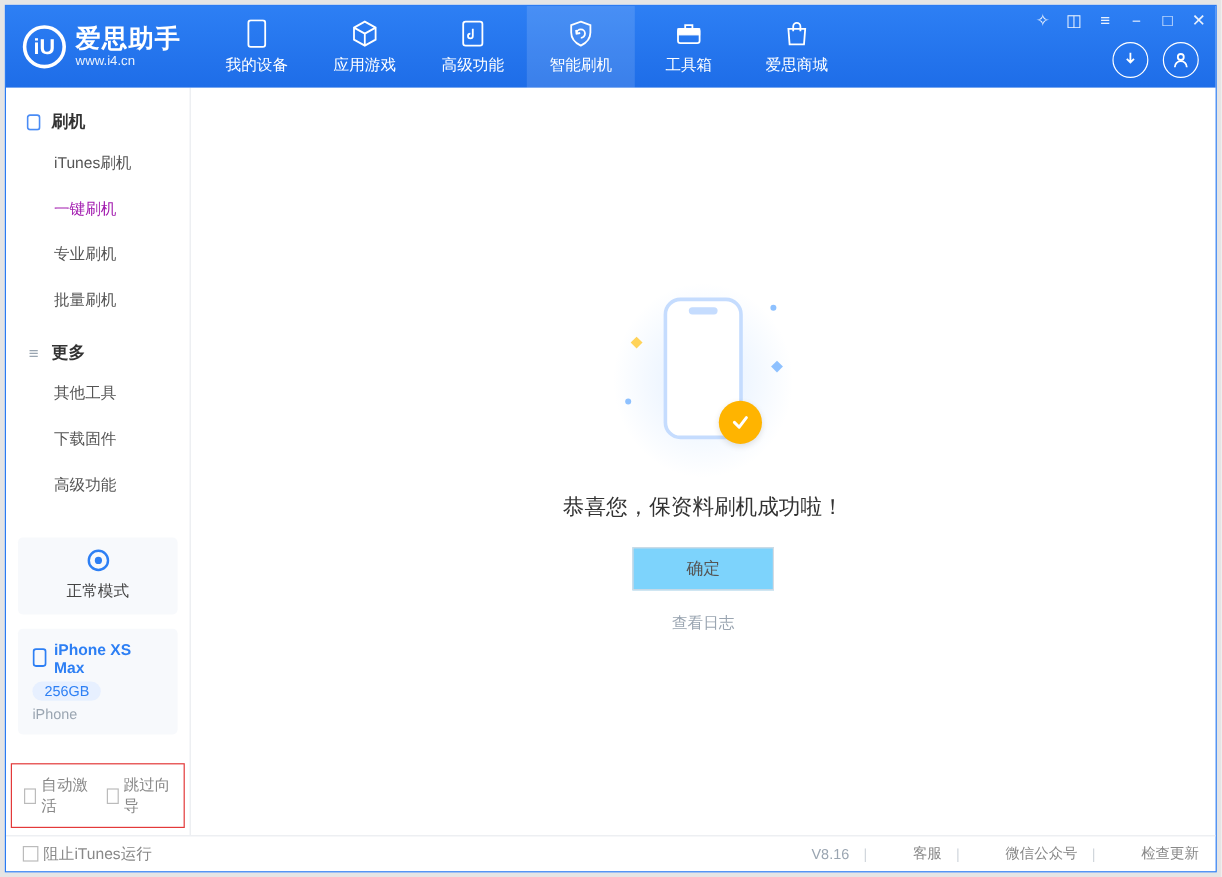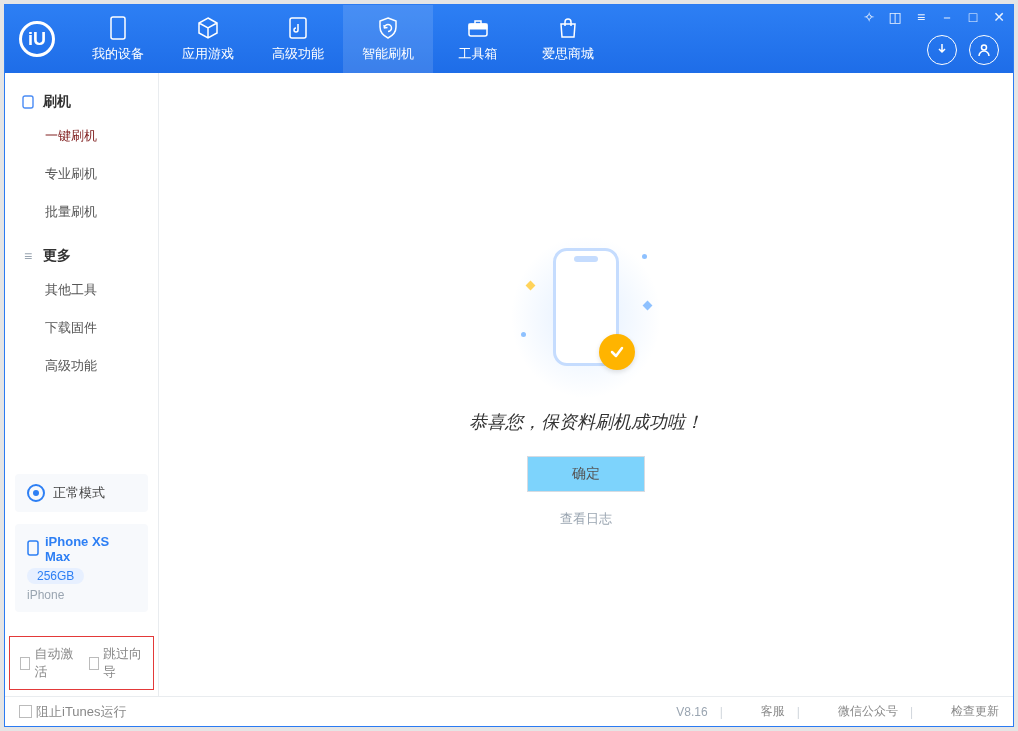--- a/index.html
+++ b/index.html
@@ -20,58 +20,62 @@
 .win-controls span { cursor: pointer; opacity:.9; width:16px; text-align:center; }
 .circle-btns { position: absolute; right: 14px; bottom: 8px; display: flex; gap: 12px; }
 .circle-btn { width: 30px; height: 30px; border: 1.5px solid #fff; border-radius: 50%; display: flex; align-items: center; justify-content: center; cursor: pointer; }
 .body { flex: 1; display: flex; min-height: 0; }
 .sidebar { width: 154px; border-right: 1px solid #e9ecef; display:flex; flex-direction:column; }
 .side-scroll { flex:1; overflow:auto; padding: 12px 0 10px; }
 .side-sec-h { display:flex; align-items:center; gap:8px; padding: 8px 16px 6px; font-weight:600; color:#333; font-size:14px; }
 .side-sec-h .sec-ico { width:14px; height:14px; display:inline-flex; align-items:center; justify-content:center; color:#4a8cf5; }
 .side-list { padding-left: 40px; }
 .side-item { padding: 10px 0; font-size: 13px; color:#555; cursor:pointer; }
-.side-item.active { color:#7f1d1d; }
-.mode-card,.device-card { background:#f7f9fc; margin: 6px 10px; border-radius:4px; padding:10px 12px; }
+.side-item.active { color:#a21caf; }
+.mode-card,.device-card { background:#f7f9fc; margin: 6px 10px; border-radius:4px; padding:10px 12px;flex-direction:column; }
 .mode-card { display:flex; align-items:center; gap:8px; color:#444; font-size:13px; }
 .mode-dot { width:18px; height:18px; border-radius:50%; border:2px solid #2d7ff4; display:inline-flex; align-items:center; justify-content:center; }
 .mode-dot::after{ content:""; width:6px; height:6px; border-radius:50%; background:#2d7ff4; }
 .device-card .dname { color:#2d7ff4; font-weight:600; font-size:13px; display:flex; align-items:center; gap:6px; }
 .device-card .cap { display:inline-block; background:#e7f0ff; color:#2d7ff4; border-radius:10px; padding:1px 10px; font-size:12px; margin-top:4px; }
 .device-card .dtype { color:#9aa5b1; font-size:12px; margin-top:4px; }
 .highlight-row { border:1.5px solid #e33939; margin: 18px 4px 6px; display:flex; align-items:center; gap:14px; padding: 8px 10px; }
 .chk { display:flex; align-items:center; gap:4px; font-size:13px; color:#888; cursor:pointer; }
 .chk .box { width:13px; height:13px; border:1px solid #bbb; display:inline-block; }
 .main { flex:1; display:flex; align-items:center; justify-content:center; }
 .success-box { text-align:center; }
 .phone-ill { width:130px; height:150px; margin: 0 auto 18px; position:relative; }
 .phone-ill .halo { position:absolute; inset: -6px -10px; border-radius:50%; background: radial-gradient(closest-side, rgba(120,180,255,.22), rgba(120,180,255,0)); }
 .phone-ill .phone { position:absolute; left:32px; top:6px; width:66px; height:118px; border:3px solid #c5dcfe; border-radius:14px; background:#fff; }
 .phone-ill .phone .notch { width:24px; height:6px; background:#c5dcfe; border-radius:3px; margin:5px auto 0; }
 .phone-ill .badge { position:absolute; right:16px; bottom:22px; width:36px; height:36px; background:#ffb400; border-radius:50%; display:flex; align-items:center; justify-content:center; box-shadow:0 2px 5px rgba(0,0,0,.12); }
 .phone-ill .badge svg{ stroke:#fff; }
 .phone-ill .sp { position:absolute; width:7px; height:7px; transform:rotate(45deg); background:#ffd35a; }
 .phone-ill .sp.b { width:5px; height:5px; background:#8ec1ff; border-radius:50%; transform:none; }
-.success-msg { font-size:18px; color:#333; margin-bottom:22px;font-style:italic; }
+.success-msg { font-size:18px; color:#333; margin-bottom:22px; }
 .ok-btn { display:inline-block; padding:8px 44px; border:1px solid #d6dbe2; background:#7dd3fc; color:#555; font-size:14px; cursor:pointer; }
 .log-link { display:block; margin-top:18px; color:#9aa5b1; font-size:13px; cursor:pointer; }
 .statusbar { height:30px; border-top:1px solid #e9ecef; display:flex; align-items:center; padding:0 14px; color:#888; font-size:12px; justify-content:space-between;gap:28px; }
 .statusbar .left { display:flex; align-items:center; gap:6px; }
 .statusbar .right { display:flex; align-items:center; gap:12px; }
 .statusbar .divider { color:#d0d6dc; }
 .statusbar .link { cursor:pointer;margin-left:26px; }
 .statusbar .ver { color:#9aa5b1; }
 </style>
 </head>
 <body>
 
 <div class="window">
   <div class="titlebar">
     <div class="logo-box">
       <div class="logo-circle">iU</div>
+      <div class="logo-text">
+        <span class="cn">爱思助手</span>
+        <span class="url">www.i4.cn</span>
+      </div>
     </div>
     <div class="nav">
       <div class="nav-item">
         <span class="icon">
             <svg width="20" height="24" viewBox="0 0 20 24" fill="none">
               <rect x="3" y="1" width="14" height="22" rx="2" stroke="#fff" stroke-width="1.5" fill="none"></rect>
             </svg>
           </span>
         <span>我的设备</span>
       </div>
@@ -150,20 +154,21 @@
       <div class="side-scroll">
         <div class="side-sec-h">
           <span class="sec-ico">
               <svg width="12" height="14" viewBox="0 0 12 14">
                 <rect x="1" y="1" width="10" height="12" rx="2" stroke="#4a8cf5" stroke-width="1.4" fill="none"></rect>
               </svg>
             </span>
           <span>刷机</span>
         </div>
         <div class="side-list">
+          <div class="side-item">iTunes刷机</div>
           <div class="side-item active">一键刷机</div>
           <div class="side-item">专业刷机</div>
           <div class="side-item">批量刷机</div>
         </div>
         <div class="side-sec-h" style="margin-top:8px;">
           <span class="sec-ico" style="color:#9aa5b1;">≡</span>
           <span>更多</span>
         </div>
         <div class="side-list">
           <div class="side-item">其他工具</div>

